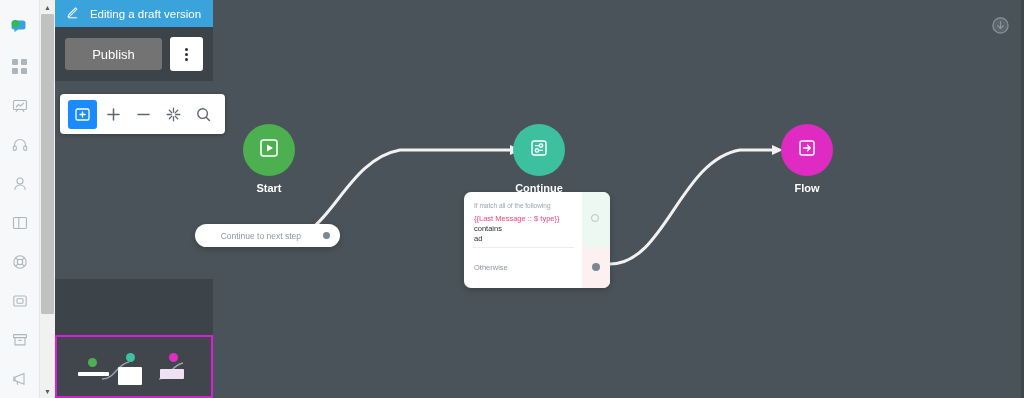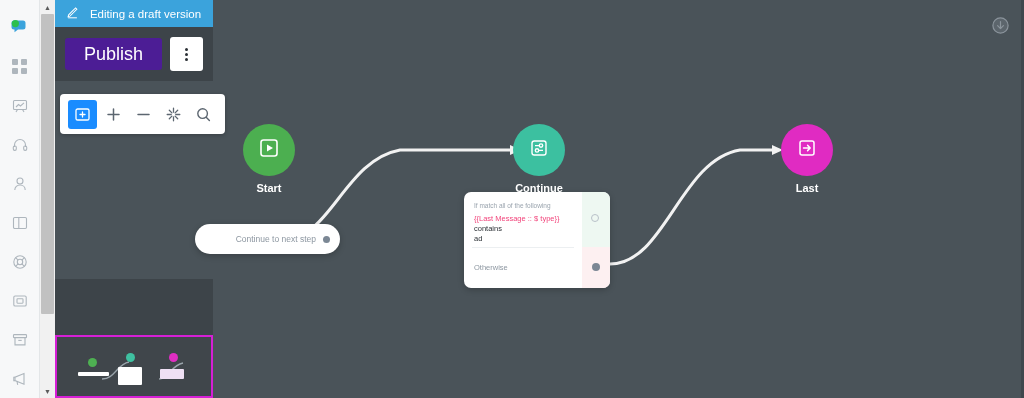--- a/index.html
+++ b/index.html
@@ -60,22 +60,22 @@
   }
   #draft-banner svg { display: block; }
 
   
   #publish-bar {
     position: absolute; left: 55px; top: 27px; width: 158px; height: 54px;
     background: #3d4449; display: flex; align-items: center;
     padding: 0 10px; gap: 8px; z-index: 10;
   }
   #publish-btn {
-    flex: 1; height: 32px; background: #4c1d95; color: #fff;
-    border: none; border-radius: 3px; font-size: 18px;
+    flex: 1; height: 32px; background: #737373; color: #fff;
+    border: none; border-radius: 3px; font-size: 13px;
     font-family: "Liberation Sans", sans-serif; cursor: pointer;
   }
   #kebab-btn {
     width: 33px; height: 34px; background: #fff; border: none;
     border-radius: 3px; cursor: pointer;
     display: flex; align-items: center; justify-content: center;
   }
   .kebab-dots { display: flex; flex-direction: column; gap: 2px; align-items: center; }
   .kebab-dots i { width: 3px; height: 3px; background: #2b3035; border-radius: 50%; display: block; }
 
@@ -114,23 +114,23 @@
   .node-label {
     position: absolute; color: #fff; font-size: 11px; font-weight: bold;
     text-align: center; width: 120px; z-index: 4;
   }
   .node-card {
     position: absolute; background: #fff; border-radius: 7px;
     box-shadow: 0 2px 6px rgba(0,0,0,.22); z-index: 3; overflow: hidden;
   }
 
   
-  #start-card { left: 140px; top: 224px; width: 145px; height: 30px;
+  #start-card { left: 140px; top: 224px; width: 145px; height: 23px;
     border-radius: 15px; display: flex; align-items: center;
-    justify-content: flex-end; padding-right: 10px; gap: 7px; }
+    justify-content: flex-end; padding-right: 10px; gap: 22px; }
   #start-card .ctext { font-size: 8.5px; color: #8d97a1; }
   .port-dot { width: 7px; height: 7px; border-radius: 50%; background: #7b8794; display: inline-block; }
 
   
   #cond-card { left: 409px; top: 192px; width: 146px; height: 96px; }
   .cond-rows { position: absolute; left: 0; top: 0; width: 118px; height: 124px; }
   .cond-row-1 { padding: 10px 10px 0 10px; }
   .cond-head { font-size: 6.5px; color: #9aa4ae; margin-bottom: 5px; }
   .cond-expr { font-size: 7.5px; color: #2a2f34; line-height: 1.35; }
   .cond-expr .var { color: #f2447b; }
@@ -308,21 +308,21 @@
     </div>
 
     <div class="node-circle" style="left:726px; top:124px; background:#e02bc2;">
       <span>
         <svg width="22" height="22" viewBox="0 0 22 22" fill="none" stroke="#fff" stroke-width="1.5">
           <rect x="4" y="4" width="14" height="14" rx="2"></rect>
           <path d="M7.5 11h6.5M11.6 8.4L14.2 11l-2.6 2.6" stroke-linecap="round" stroke-linejoin="round"></path>
         </svg>
       </span>
     </div>
-    <div class="node-label" style="left:692px; top:182px;">Last</div>
+    <div class="node-label" style="left:692px; top:182px;">Flow</div>
 
 
     <div id="download-icon">
       <svg width="17" height="17" viewBox="0 0 17 17" fill="none" stroke="#8b949c" stroke-width="1.2">
         <circle cx="8.5" cy="8.5" r="7.6" fill="#5c656c"></circle>
         <path d="M8.5 4.6v7M5.6 8.6l2.9 3 2.9-3" stroke-linecap="round" stroke-linejoin="round"></path>
       </svg>
     </div>
 
     <div id="canvas-edge-right"></div>

